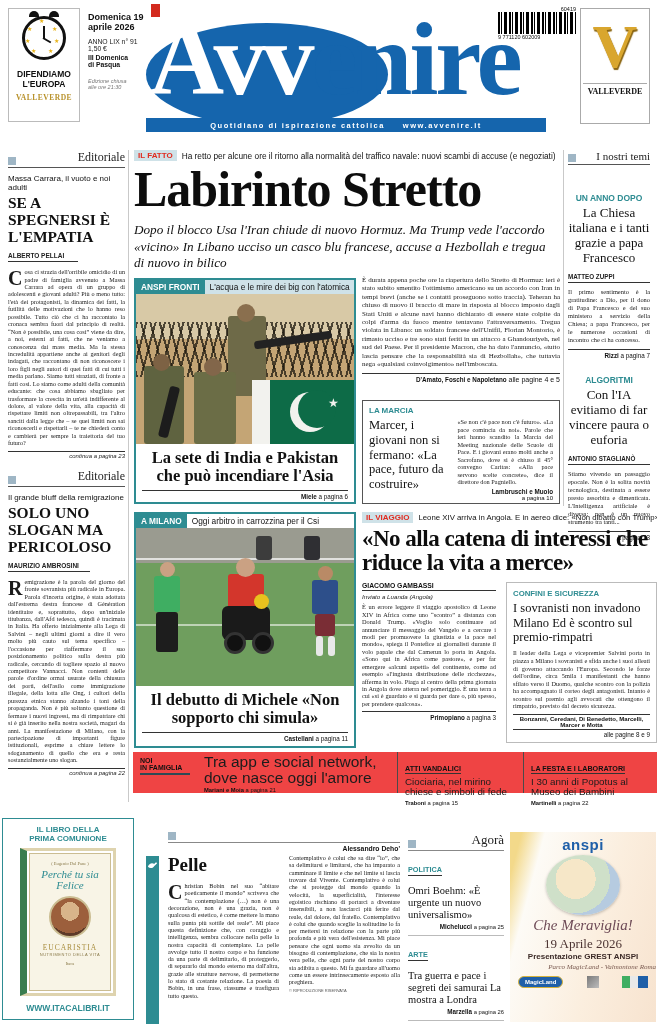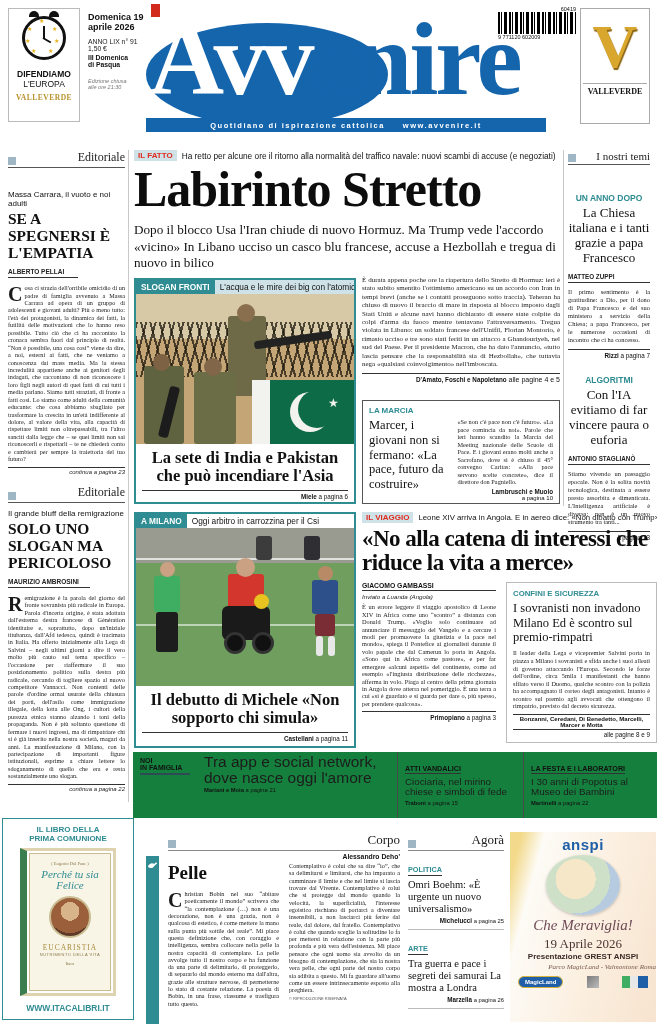--- a/index.html
+++ b/index.html
@@ -34,27 +34,27 @@
   .mh-white { color:#ffffff; } .mh-blue { color:#1565ad; }
   .mh-bar { position:absolute; left:146px; top:118px; width:400px; height:14px; background:#1565ad; color:#fff; display:flex; align-items:center; justify-content:center; gap:18px; font-size:7.5px; font-weight:bold; letter-spacing:1.5px; }
   .barcode-bars { height:22px; background:repeating-linear-gradient(90deg,#000 0 2px,#fff 2px 3px,#000 3px 4px,#fff 4px 6px,#000 6px 9px,#fff 9px 11px); }
   
   .sb-item { text-align:center; margin-top:28px; }
   .sb-title { font-family:"Liberation Serif", serif; font-size:13px; line-height:1.15; color:#111; margin-top:3px; }
   .sb-author { font-size:6.3px; font-weight:bold; text-align:left; border-bottom:1px solid #333; padding-bottom:2px; margin-top:7px; color:#222; }
   .sb-body { font-size:6.4px; line-height:1.25; margin-top:5px; }
   .sb-credit { border-top:1px solid #333; margin-top:5px; padding-top:2px; }
   
-  .band { position:absolute; left:133px; top:752px; width:524px; height:66px; background:#15803d; display:flex; }
+  .band { position:absolute; left:133px; top:752px; width:524px; height:41px; background:#ef4444; display:flex; }
   .band-cell { padding:5px 7px; }
   .band-div { border-left:1px solid #4a4a4a; }
   
   .ag-item { margin-top:7px; padding-bottom:5px; border-bottom:1px solid #bbb; }
   .ag-lbl { font-size:7.3px; border-bottom:1px solid #333; display:inline-block; padding-bottom:1px; }
-  .ag-title { font-family:"Liberation Serif", serif; font-size:10.5px; line-height:1.15; margin-top:3px; color:#111; }
+  .ag-title { font-family:"Liberation Serif", serif; font-size:10.5px; line-height:1.15; margin-top:9px; color:#111; }
   .gold { color:#b8912a; }
 </style>
 </head>
 <body>
 
 <div class="page">
 
   <div class="abs" style="left:8px;top:8px;width:72px;height:114px;border:1px solid #bbb;text-align:center;padding-top:4px;">
     <div style="position:relative;width:46px;height:50px;margin:0 auto;">
       <div style="position:absolute;left:8px;top:-2px;width:10px;height:6px;background:#111;border-radius:5px 5px 0 0;"></div>
@@ -64,21 +64,21 @@
       <div style="position:absolute;left:22px;top:24px;width:9px;height:2px;background:#111;transform:rotate(30deg);transform-origin:left;"></div>
       <span style="position:absolute;left:18px;top:4px;color:#e8b31a;font-size:6px;">★</span>
       <span style="position:absolute;left:6px;top:12px;color:#e8b31a;font-size:6px;">★</span>
       <span style="position:absolute;left:31px;top:12px;color:#e8b31a;font-size:6px;">★</span>
       <span style="position:absolute;left:4px;top:24px;color:#e8b31a;font-size:6px;">★</span>
       <span style="position:absolute;left:33px;top:24px;color:#e8b31a;font-size:6px;">★</span>
       <span style="position:absolute;left:10px;top:34px;color:#e8b31a;font-size:6px;">★</span>
       <span style="position:absolute;left:27px;top:34px;color:#e8b31a;font-size:6px;">★</span>
     </div>
     <div style="font-size:8.5px;font-weight:bold;margin-top:6px;color:#111;">DIFENDIAMO</div>
-    <div style="font-size:8.5px;font-weight:normal;color:#111;">L'EUROPA</div>
+    <div style="font-size:8.5px;font-weight:bold;color:#111;">L'EUROPA</div>
     <div class="gold serif" style="font-size:7.5px;font-weight:bold;margin-top:4px;letter-spacing:0.5px;">VALLEVERDE</div>
   </div>
 
   <div class="abs" style="left:88px;top:12px;width:120px;">
     <div style="font-size:9px;font-weight:bold;color:#111;width:60px;line-height:1.15;">Domenica 19 aprile 2026</div>
     <div style="font-size:6.8px;color:#222;margin-top:5px;">ANNO LIX  n° 91</div>
     <div style="font-size:6.8px;color:#222;">1,50 €</div>
     <div style="font-size:6.8px;font-weight:bold;color:#111;margin-top:2px;">III Domenica</div>
     <div style="font-size:6.8px;font-weight:bold;color:#111;">di Pasqua</div>
     <div style="font-size:5.5px;font-style:italic;color:#777;margin-top:10px;">Edizione chiusa</div>
@@ -106,21 +106,21 @@
   </div>
 
   <div class="vline" style="left:128px;top:150px;height:652px;"></div>
   <div class="vline" style="left:563px;top:150px;height:356px;"></div>
 
   <div class="abs" style="left:8px;top:150px;width:117px;">
     <div class="sec-head">
       <div class="sec-sq"></div>
       <div class="sec-name">Editoriale</div>
     </div>
-    <div style="font-size:8px;color:#111;margin-top:22px;">Massa Carrara, il vuoto e noi adulti</div>
+    <div style="font-size:8px;color:#111;margin-top:6px;">Massa Carrara, il vuoto e noi adulti</div>
     <div class="serif" style="font-size:15.5px;line-height:1.1;color:#111;margin-top:2px;font-weight:600;">SE A SPEGNERSI È L'EMPATIA</div>
     <div style="font-size:6.5px;font-weight:bold;color:#222;margin-top:7px;border-bottom:1px solid #333;padding-bottom:2px;width:70px;">ALBERTO PELLAI</div>
     <div class="jtext dropcap" style="font-size:6.2px;line-height:1.2;margin-top:6px;">Cosa ci strazia dell'orribile omicidio di un padre di famiglia avvenuto a Massa Carrara ad opera di un gruppo di adolescenti e giovani adulti? Più o meno tutto: l'età dei protagonisti, la dinamica dei fatti, la futilità delle motivazioni che lo hanno reso possibile. Tutto ciò che ci ha raccontato la cronaca sembra fuori dal principio di realtà. “Non è possibile, una cosa così” viene da dire, a noi, esterni ai fatti, che ne veniamo a conoscenza dai mass media. Ma la stessa incredulità appartiene anche ai genitori degli indagati, che raccontano di non riconoscere i loro figli negli autori di quei fatti di cui tutti i media parlano. Siamo tutti straziati, di fronte a fatti così. Lo siamo come adulti della comunità educante: che cosa abbiamo sbagliato per trasformare la crescita in un'età indifferente al dolore, al valore della vita, alla capacità di rispettare limiti non oltrepassabili, tra l'altro sanciti dalla legge che – se quei limiti non sai riconoscerli e rispettarli – te ne chiederà conto e cambierà per sempre la traiettoria del tuo futuro?</div>
     <div style="border-top:1px solid #333;margin-top:4px;font-size:6px;font-style:italic;text-align:right;padding-top:1px;color:#222;">continua a pagina 23</div>
 
     <div class="sec-head" style="margin-top:10px;">
       <div class="sec-sq"></div>
       <div class="sec-name">Editoriale</div>
     </div>
     <div style="font-size:8px;color:#111;margin-top:6px;">Il grande bluff della remigrazione</div>
@@ -129,26 +129,26 @@
     <div class="jtext dropcap" style="font-size:6.2px;line-height:1.2;margin-top:6px;">Remigrazione è la parola del giorno del fronte sovranista più radicale in Europa. Parola d'incerta origine, è stata adottata dall'estrema destra francese di Génération identitaire e, soprattutto, dopo un'iniziale titubanza, dall'Afd tedesca, quindi è tracimata in Italia. Ha offerto inizialmente alla Lega di Salvini – negli ultimi giorni a dire il vero molto più cauto sul tema specifico – l'occasione per riaffermare il suo posizionamento politico sulla destra più radicale, cercando di togliere spazio al nuovo competitore Vannacci. Non contenti delle parole d'ordine ormai usurate della chiusura dei porti, dell'asilo come immigrazione illegale, della lotta alle Ong, i cultori della purezza etnica stanno alzando i toni della propaganda. Non è più soltanto questione di fermare i nuovi ingressi, ma di rimpatriare chi si è già inserito nella nostra società, magari da anni. La manifestazione di Milano, con la partecipazione di importanti figure istituzionali, esprime a chiare lettere lo sdoganamento di quello che era e resta sostanzialmente uno slogan.</div>
     <div style="border-top:1px solid #333;margin-top:4px;font-size:6px;font-style:italic;text-align:right;padding-top:1px;color:#222;">continua a pagina 22</div>
   </div>
 
   <div class="abs" style="left:134px;top:150px;width:426px;">
     <div class="kicker-strip">
       <span class="kicker-tag">IL FATTO</span>
       <span class="kicker-txt">Ha retto per alcune ore il ritorno alla normalità del traffico navale: nuovi scambi di accuse (e negoziati)</span>
     </div>
     <div class="serif" style="font-size:50px;font-weight:bold;letter-spacing:-1px;line-height:1.02;color:#0d0d0d;margin-top:3px;">Labirinto Stretto</div>
-    <div class="serif" style="font-size:13.2px;line-height:1.25;color:#111;margin-top:7px;width:424px;">Dopo il blocco Usa l'Iran chiude di nuovo Hormuz. Ma Trump vede l'accordo «vicino» In Libano ucciso un casco blu francese, accuse a Hezbollah e tregua di nuovo in bilico</div>
+    <div class="serif" style="font-size:13.2px;font-style:italic;line-height:1.25;color:#111;margin-top:7px;width:424px;">Dopo il blocco Usa l'Iran chiude di nuovo Hormuz. Ma Trump vede l'accordo «vicino» In Libano ucciso un casco blu francese, accuse a Hezbollah e tregua di nuovo in bilico</div>
   </div>
 
   <div class="abs boxcard" style="left:134px;top:278px;width:222px;height:226px;">
     <div class="boxcard-head">
-      <span class="boxcard-tag">SLOGAN FRONTI</span>
+      <span class="boxcard-tag">ANSPI FRONTI</span>
       <span class="boxcard-kick">L'acqua e le mire dei big con l'atomica</span>
     </div>
     <div class="photo" style="height:150px;background:linear-gradient(180deg,#d8c9a6 0 30%,#c4a575 30% 100%);">
       <div class="abs" style="left:0;top:28px;width:100%;height:55px;background:repeating-linear-gradient(75deg,rgba(30,25,15,0.75) 0 2px,transparent 2px 9px),repeating-linear-gradient(105deg,rgba(30,25,15,0.75) 0 2px,transparent 2px 9px);"></div>
       <div class="fig" style="left:92px;top:22px;width:38px;height:80px;background:#6e6a48;"></div>
       <div class="head-c" style="left:101px;top:10px;width:18px;height:18px;background:#8a6f4e;"></div>
       <div class="fig" style="left:118px;top:42px;width:78px;height:8px;background:#222;transform:rotate(-8deg);"></div>
       <div class="fig" style="left:8px;top:72px;width:40px;height:78px;background:#5f6340;"></div>
       <div class="head-c" style="left:17px;top:60px;width:17px;height:17px;background:#7d6244;"></div>
       <div class="fig" style="left:58px;top:78px;width:42px;height:72px;background:#6b6d46;"></div>
@@ -293,21 +293,20 @@
 
   <div class="abs" style="left:146px;top:856px;width:13px;height:168px;background:#2e8c92;">
     <svg width="11" height="10" viewBox="0 0 12 10" style="margin:4px 1px;">
       <path d="M1 7 C2 3, 6 2, 8 4 C9 2, 11 2, 11 3 C10 4, 9 5, 8 6 C6 9, 3 9, 1 7 Z" fill="#ffffff"></path>
     </svg>
   </div>
 
   <div class="abs" style="left:168px;top:832px;width:232px;">
     <div class="sec-head" style="border-bottom:1px solid #888;">
       <div class="sec-sq"></div>
-      <div class="sec-name" style="font-size:13px;">Corpo</div>
     </div>
     <div style="font-size:6.8px;font-weight:bold;text-align:right;margin-top:2px;color:#111;">Alessandro Deho'</div>
     <div style="display:flex;gap:10px;margin-top:2px;">
       <div style="width:111px;">
         <div class="serif" style="font-size:19px;font-weight:bold;color:#111;">Pelle</div>
         <div class="jtext dropcap" style="font-size:6.2px;line-height:1.18;margin-top:6px;">Christian Bobin nel suo “abitare poeticamente il mondo” scriveva che “la contemplazione (…) non è una decorazione, non è una grazia, non è qualcosa di estetico, è come mettere la mano sulla punta più sottile del reale”. Mi piace questa definizione che, con coraggio e intelligenza, sembra collocare nella pelle la nostra capacità di contemplare. La pelle avvolge tutto il nostro corpo e ha funzione da una parte di delimitarlo, di proteggerlo, di separarlo dal mondo esterno ma dall'altra, grazie alle strutture nervose, di permetterne lo stato di costante relazione. La poesia di Bobin, in una frase, riassume e trasfigura tutto questo.</div>
       </div>
       <div style="width:111px;">
         <div class="jtext" style="font-size:6.2px;line-height:1.18;">Contemplativo è colui che sa dire “io”, che sa delimitarsi e limitarsi, che ha imparato a camminare il limite e che nel limite si lascia trovare dal Vivente. Contemplativo è colui che si protegge dal mondo quando la velocità, la superficialità, l'interesse egoistico rischiano di portarci a diventare insensibili, a non lasciarci più ferire dal reale, dal dolore, dal fratello. Contemplativo è colui che quando sceglie la solitudine lo fa per mettersi in relazione con la parte più profonda e più vera dell'esistenza. Mi piace pensare che ogni uomo sia avvolto da un bisogno di contemplazione, che sia la nostra vera pelle, che ogni parte del nostro corpo sia adibita a questo. Mi fa guardare all'uomo come un essere intrinsecamente esposto alla preghiera.</div>
         <div style="font-size:4px;color:#555;margin-top:2px;">© RIPRODUZIONE RISERVATA</div>

